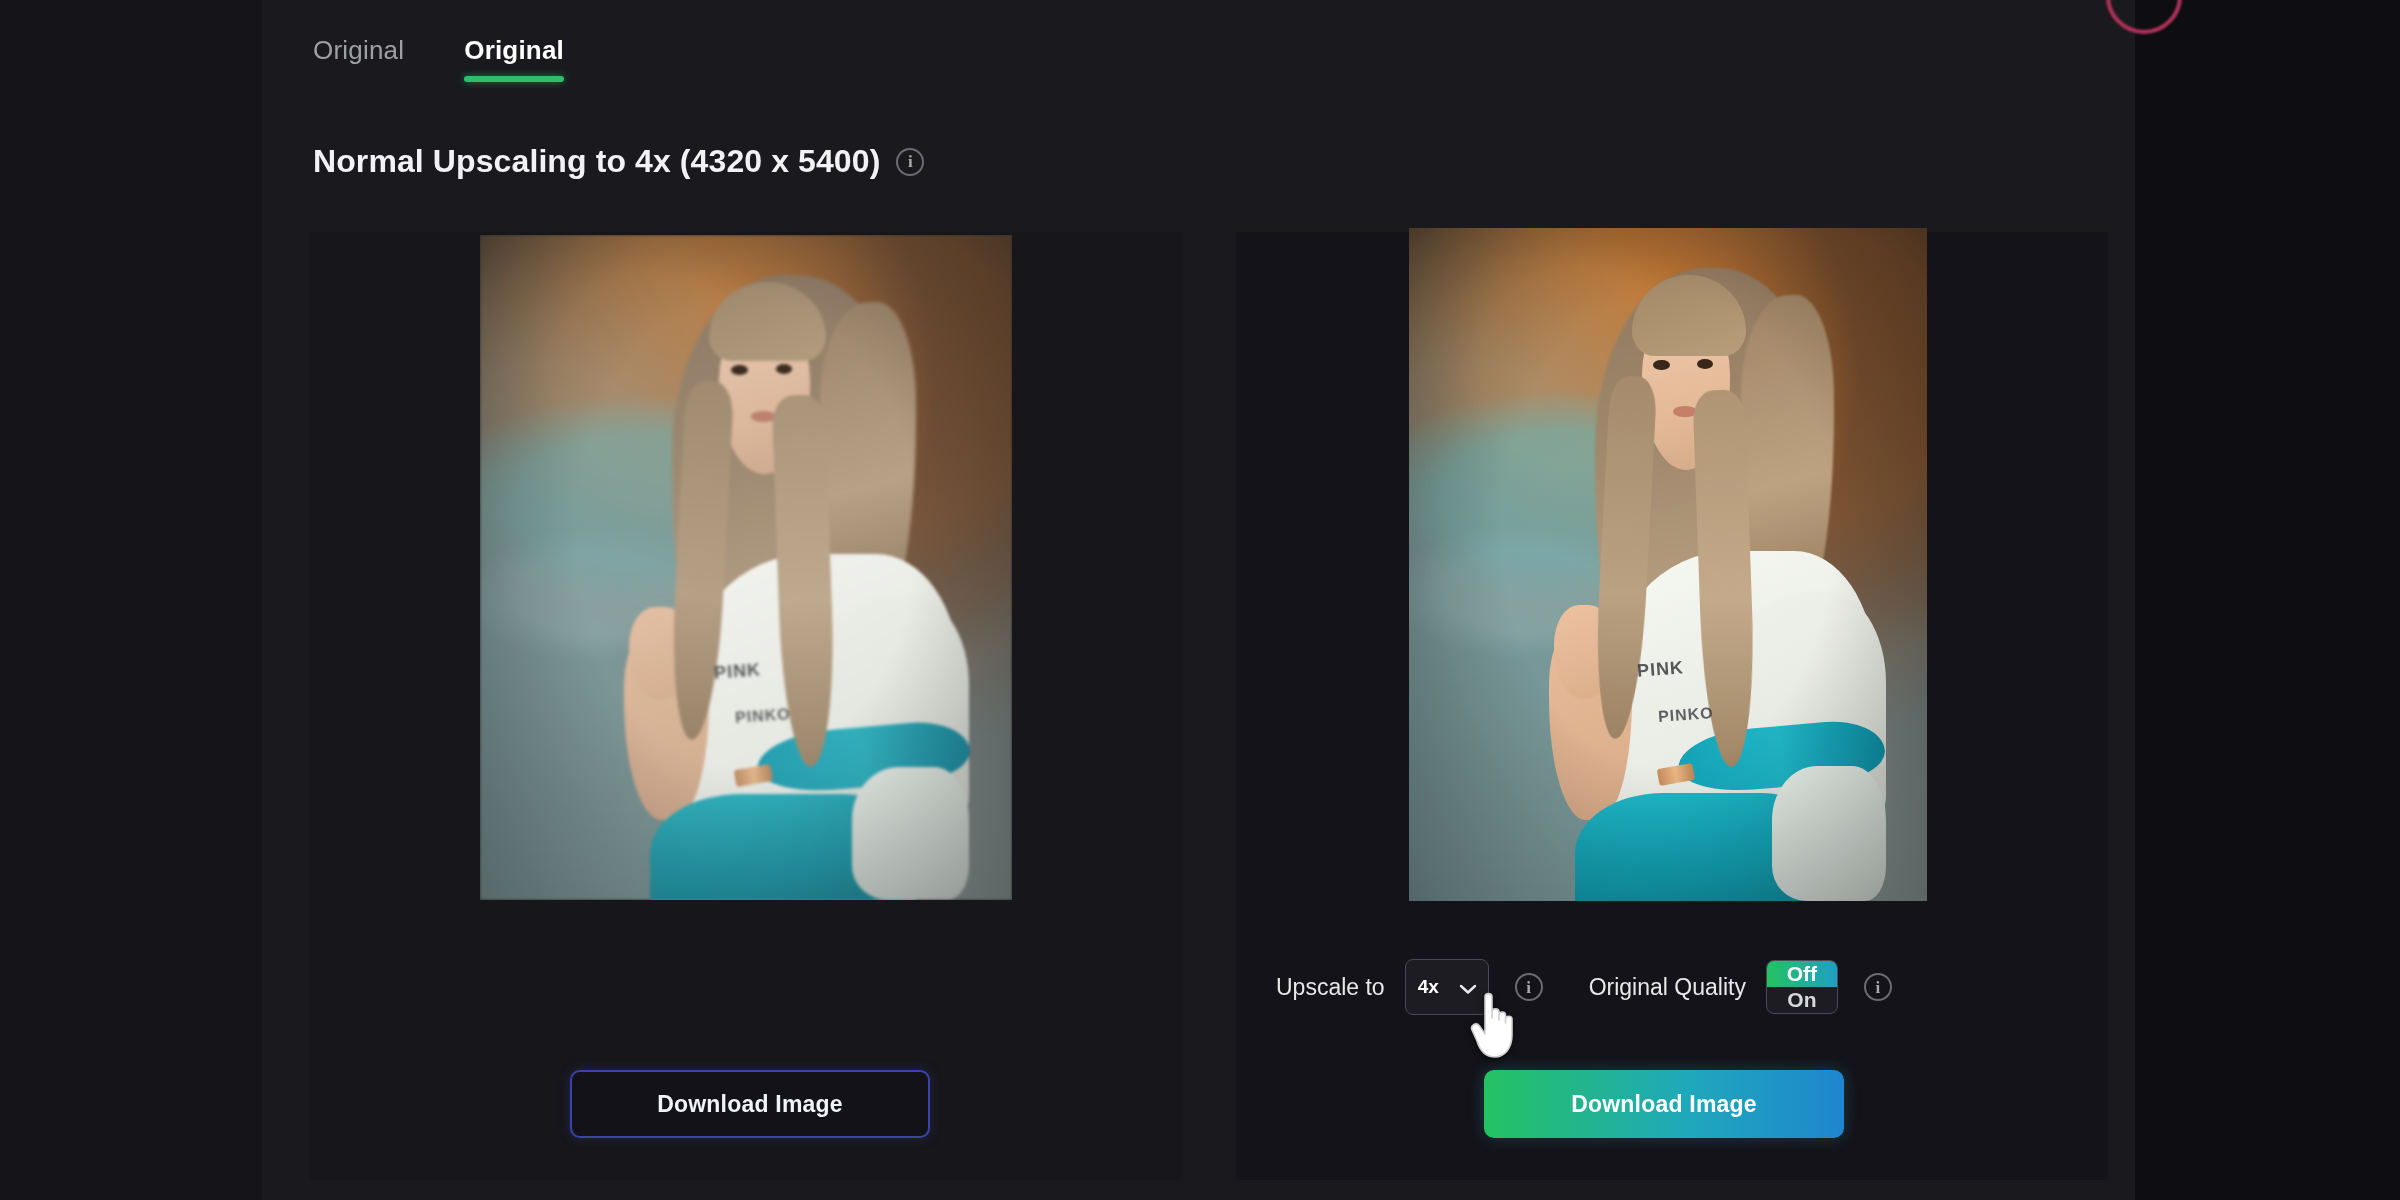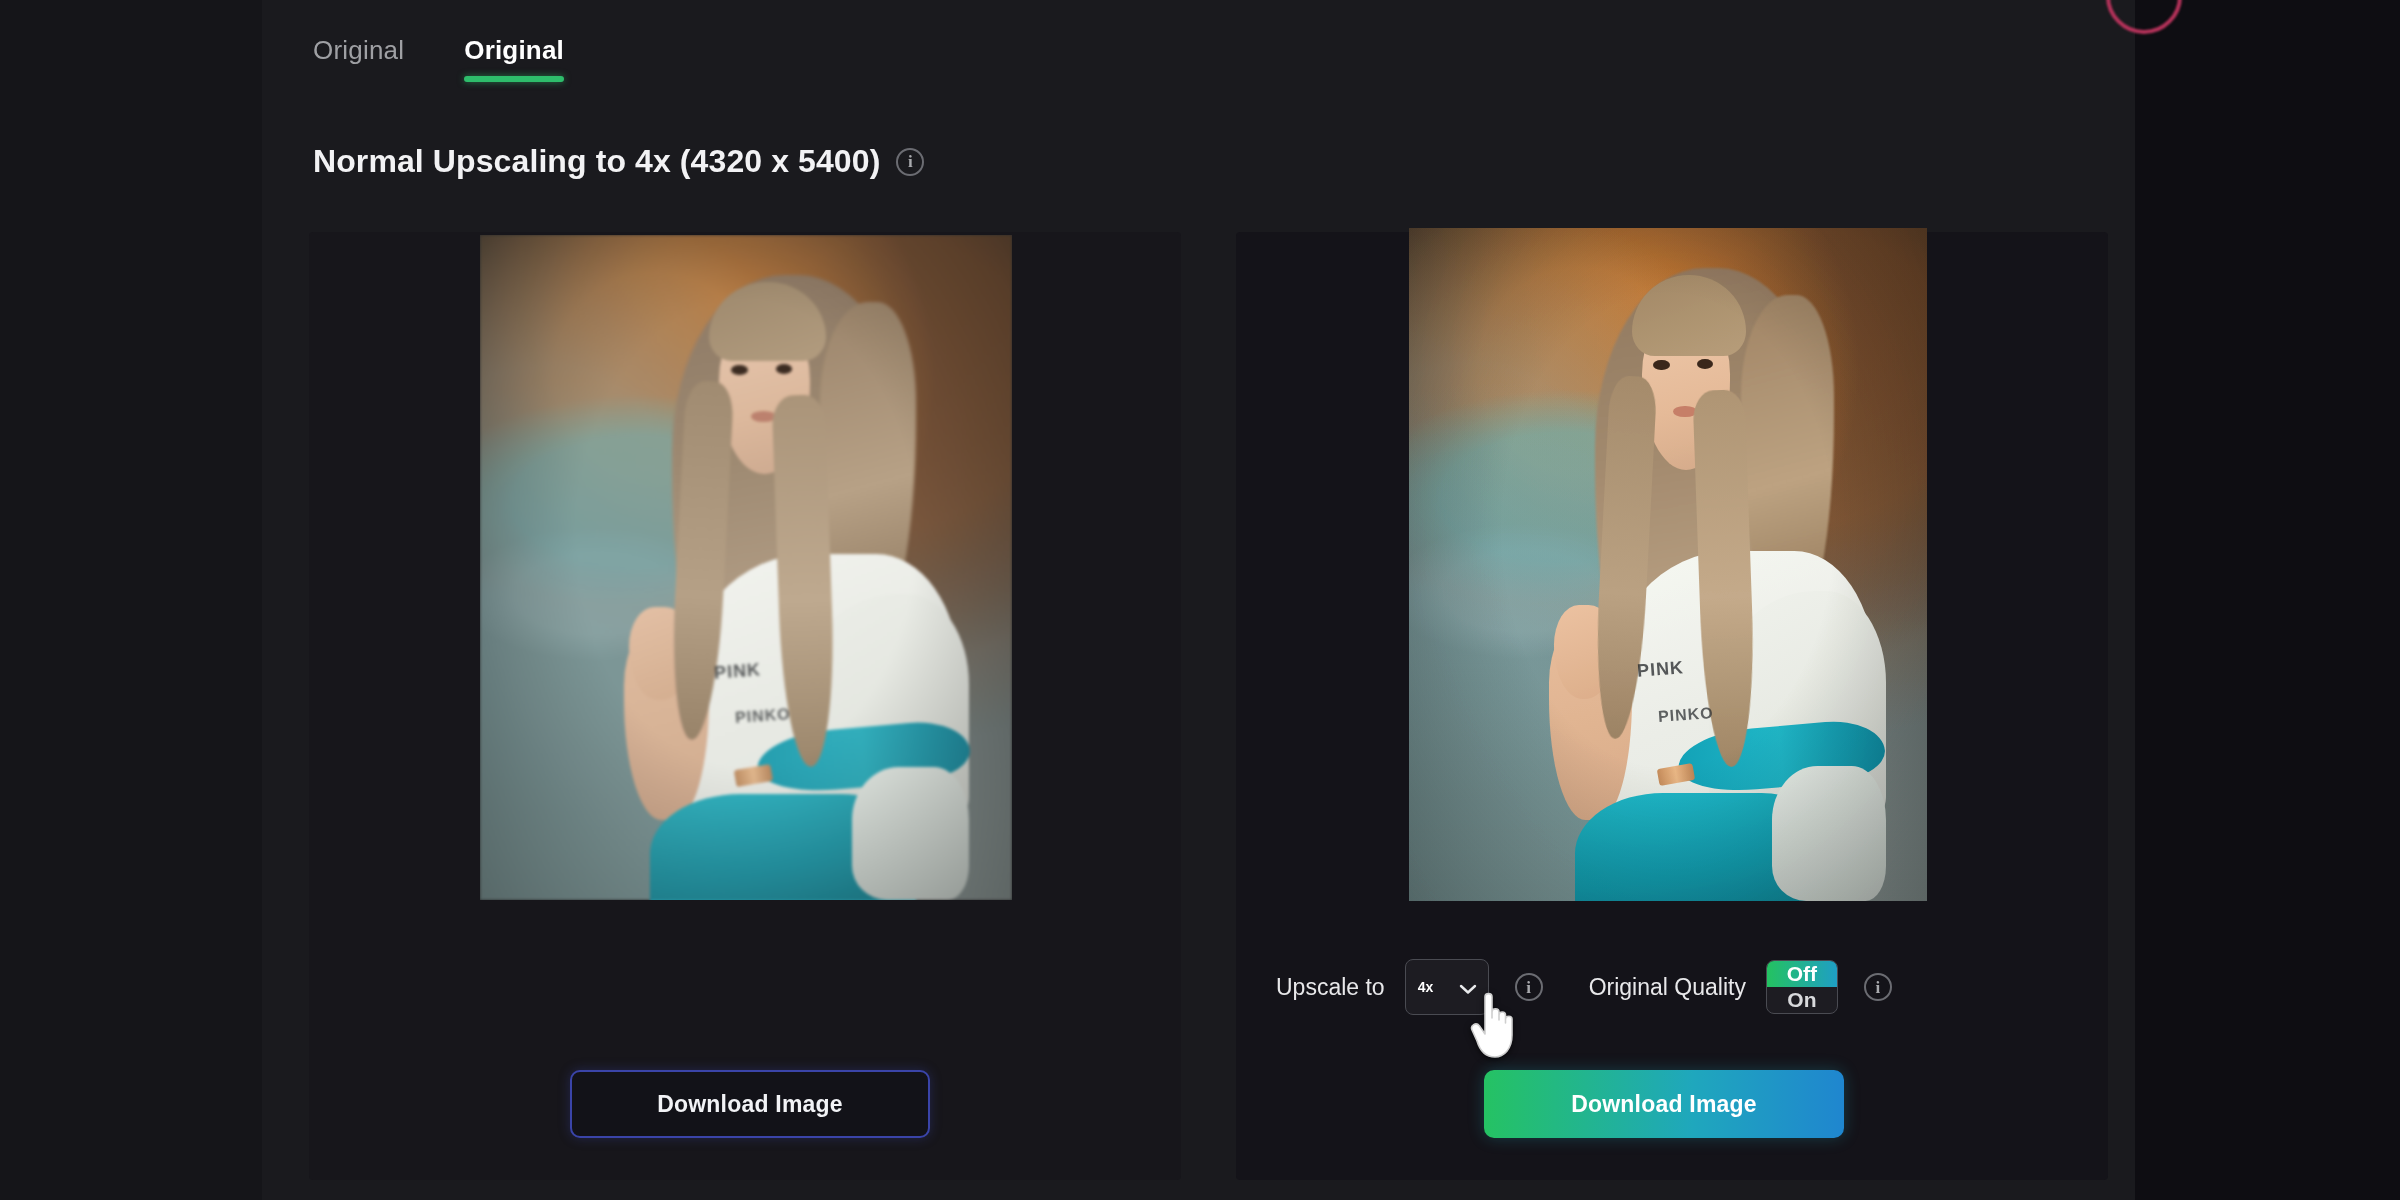--- a/index.html
+++ b/index.html
@@ -283,21 +283,21 @@
     width: 84px; height: 56px;
     border: 1.5px solid #4a4b52;
     border-radius: 8px;
     background: #1d1c22;
     display: flex;
     align-items: center;
     justify-content: space-between;
     padding: 0 10px 0 12px;
     cursor: pointer;
   }
-  .select-value { font-size: 14px; color: #ffffff; font-weight: 600; }
+  .select-value { font-size: 19px; color: #ffffff; font-weight: 600; }
   .chev { width: 20px; height: 12px; }
 
   .controls .info-icon { margin-left: 26px; }
   .ctrl-label.enhance { margin-left: 46px; }
 
   .toggle {
     margin-left: 20px;
     display: flex;
     align-items: center;
     height: 54px;

